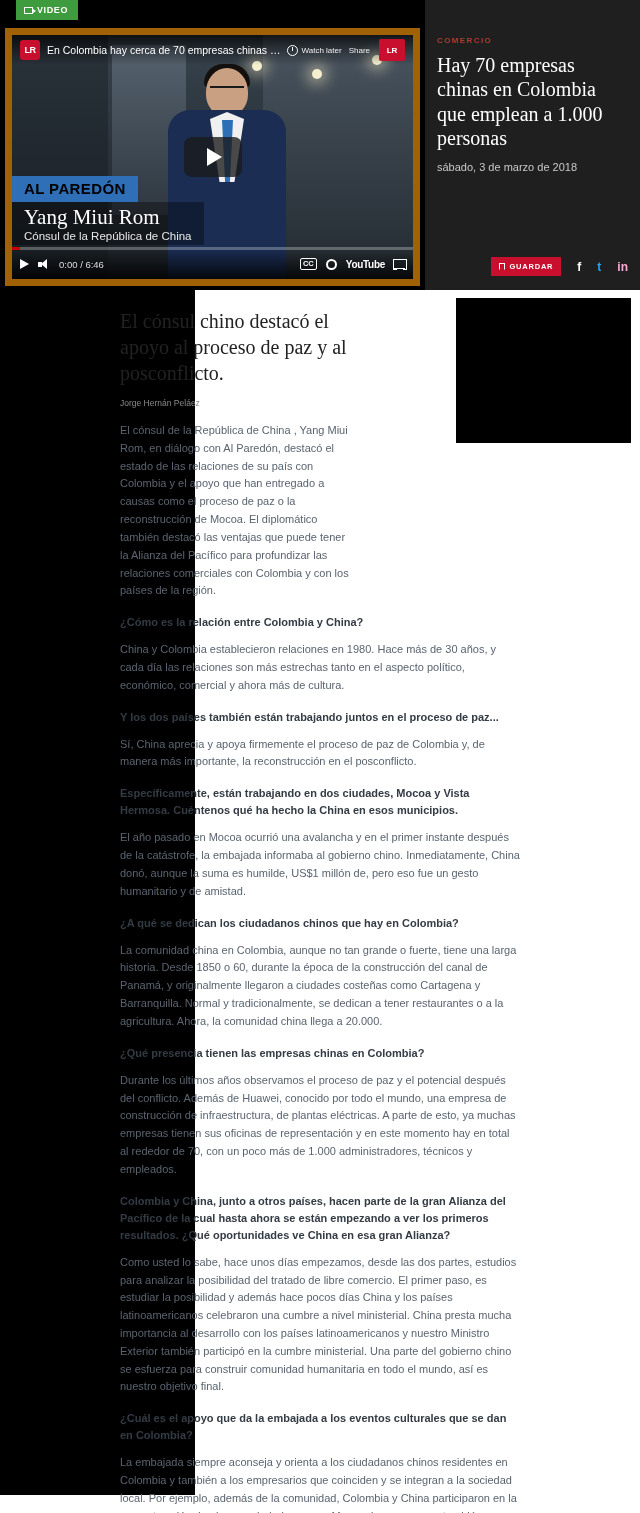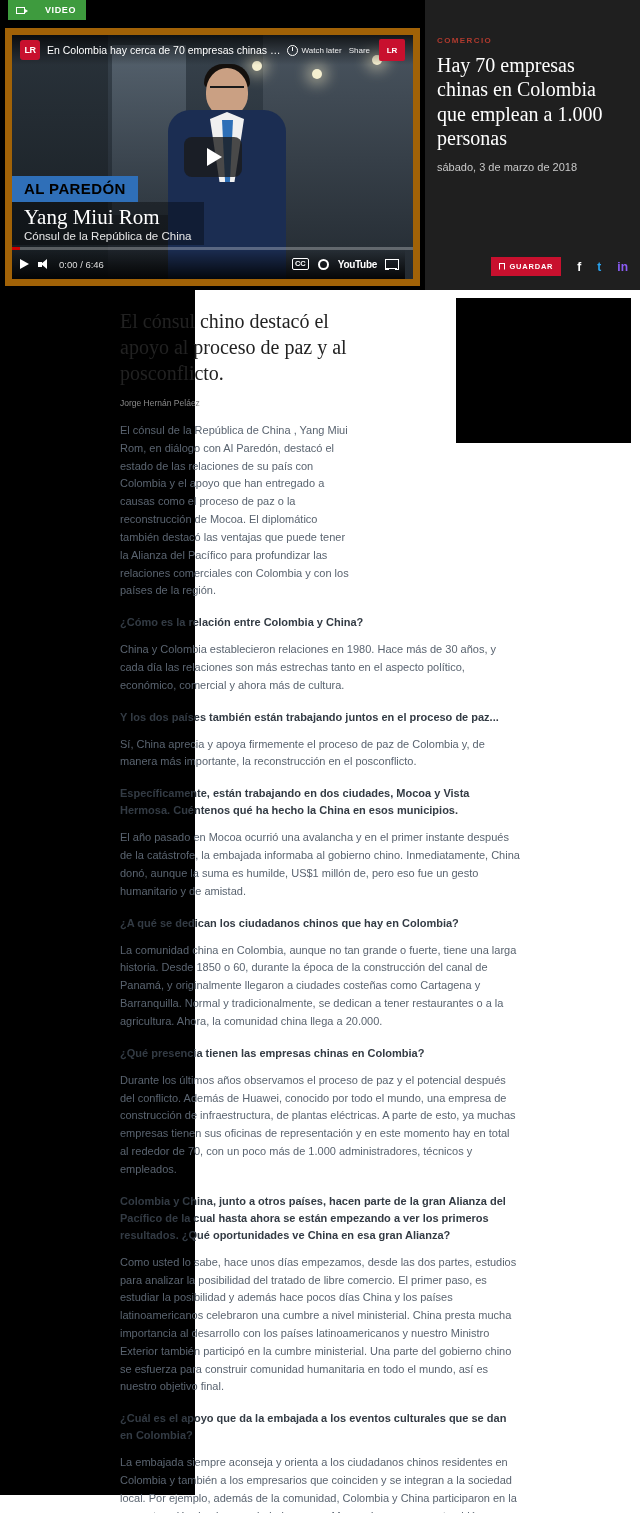--- a/index.html
+++ b/index.html
@@ -25,29 +25,29 @@
     display: flex;
   }
   .video-col {
     position: relative;
     width: 425px;
     height: 290px;
     background: #000;
   }
   .video-tag {
     position: absolute;
-    top: 0; left: 8px;
+    top: 0; left: 16px;
     background: #3e9b3e;
     color: #ffffff;
     font-size: 9px;
     letter-spacing: 0.6px;
     padding: 5px 10px 5px 8px;
     display: flex;
     align-items: center;
-    gap: 20px;
+    gap: 4px;
     z-index: 8;
     font-weight: bold;
   }
   .video-tag .cam {
     display: inline-block;
     width: 9px; height: 7px;
     border: 1px solid #fff;
     position: relative;
   }
   .video-tag .cam:after {
@@ -238,21 +238,21 @@
   }
   .caption-sub {
     color: #e6e6e6;
     font-size: 11.5px;
     padding: 0 12px 3px 12px;
     background: rgba(0,0,0,0.35);
   }
 
   .ctrl-bar {
     position: absolute;
-    left: 0; right: 8px; bottom: 0;
+    left: 0; right: 0; bottom: 0;
     height: 30px;
     background: linear-gradient(to top, rgba(0,0,0,0.85), rgba(0,0,0,0.0));
     display: flex;
     align-items: center;
     padding: 0 8px;
     gap: 9px;
     z-index: 7;
   }
   .ctrl-bar .pl {
     width: 0; height: 0;
@@ -354,21 +354,21 @@
     font-weight: bold;
     display: flex; align-items: center; gap: 4px;
   }
   .save-btn .bk {
     width: 6px; height: 7px;
     border: 1px solid #fff;
     border-bottom-color: transparent;
   }
   .sicon { color: #ffffff; font-size: 12px; font-weight: bold; }
   .sicon.tw { color: #2aa3ef; }
-  .sicon.li { color: #8b5cf6; }
+  .sicon.li { color: #f9a8d4; }
 
   
   .body-wrap {
     position: relative;
     width: 640px;
     background: #ffffff;
   }
   .rail {
     position: absolute;
     top: 0;

